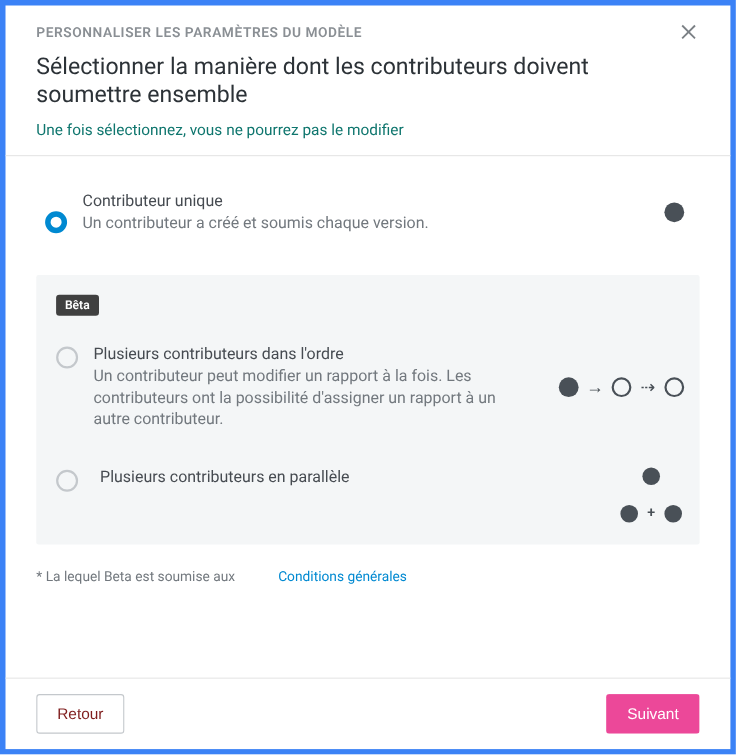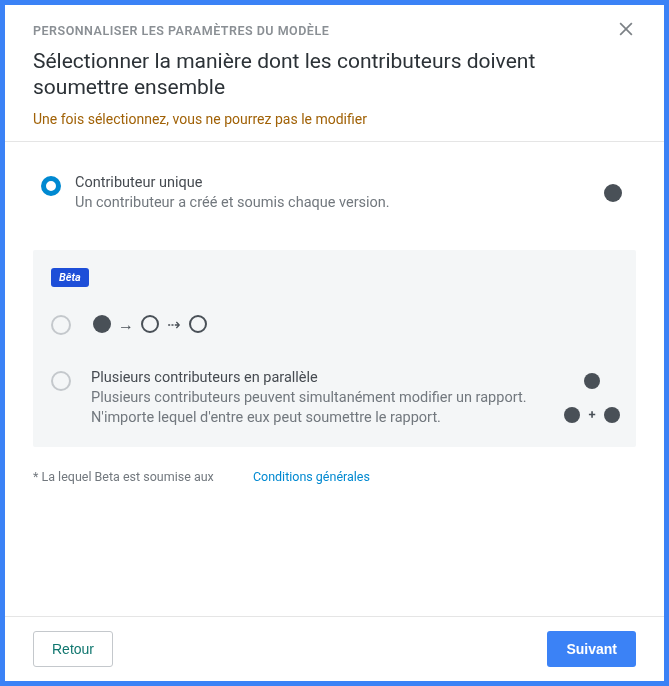--- a/index.html
+++ b/index.html
@@ -31,21 +31,21 @@
   }
   .title {
     font-size: 21px;
     font-weight: 400;
     color: #2c3237;
     line-height: 1.25;
     margin-bottom: 10px;
   }
   .subtitle {
     font-size: 14px;
-    color: #a16207;
+    color: #0f766e;
   }
   .close {
     position: absolute;
     top: 14px;
     right: 20px;
     width: 28px;
     height: 28px;
     cursor: pointer;
     color: #7b8085;
   }
@@ -53,41 +53,40 @@
   .scroll-area {
     flex: 1;
     overflow-y: scroll;
     padding: 22px 28px 10px 28px;
   }
   .scroll-area::-webkit-scrollbar { width: 14px; }
   .scroll-area::-webkit-scrollbar-thumb { background: #c9cdd1; border-radius: 0; }
   .scroll-area::-webkit-scrollbar-track { background: #f1f1f1; }
   .option {
     display: flex;
-    align-items: flex-start;
+    align-items: flex-end;
     gap: 14px;
     padding: 10px 8px;
     position: relative;
   }
   .beta-group {
     background: #f4f6f7;
     border-radius: 2px;
     padding: 16px 8px 10px 18px;
     margin-top: 28px;
   }
   .beta-badge {
     display: inline-block;
-    background: #1d4ed8;
+    background: #404040;
     color: #fff;
     font-size: 11px;
     font-weight: 600;
     padding: 3px 8px;
     border-radius: 3px;
     margin-bottom: 18px;
-    font-style: italic;
   }
   .radio {
     width: 20px;
     height: 20px;
     border: 2px solid #c4c8cc;
     border-radius: 50%;
     flex-shrink: 0;
     margin-top: 2px;
     position: relative;
     cursor: pointer;
@@ -152,26 +151,26 @@
   .btn {
     font-size: 14px;
     padding: 9px 18px;
     border-radius: 3px;
     cursor: pointer;
     border: 1px solid transparent;
   }
   .btn-secondary {
     background: #fff;
     border-color: #c4c8cc;
-    color: #0f766e;
+    color: #7f1d1d;
   }
   .btn-primary {
-    background: #3b82f6;
+    background: #ec4899;
     color: #fff;
-    font-weight: 700;
+    font-weight: 400;
   }
   .beta-inner-option {
     display: flex;
     align-items: flex-start;
     gap: 14px;
     padding: 8px 0 26px 0;
   }
 </style>
 </head>
 <body>
@@ -202,35 +201,38 @@
         <div class="dot-solid"></div>
       </div>
     </div>
 
     <div class="beta-group">
       <span class="beta-badge">Bêta</span>
 
       
       <div class="beta-inner-option">
         <div class="radio"></div>
+        <div class="opt-text">
+          <div class="opt-title">Plusieurs contributeurs dans l'ordre</div>
+          <div class="opt-desc">Un contributeur peut modifier un rapport à la fois. Les contributeurs ont la possibilité d'assigner un rapport à un autre contributeur.</div>
+        </div>
         <div class="opt-graphic seq-graphic">
           <div class="dot-solid"></div>
           <div class="arrow-solid">→</div>
           <div class="dot-hollow"></div>
           <div class="arrow-dashed">⇢</div>
           <div class="dot-hollow"></div>
         </div>
       </div>
 
       
       <div class="beta-inner-option" style="padding-bottom:10px;gap:20px;">
         <div class="radio"></div>
         <div class="opt-text">
           <div class="opt-title">Plusieurs contributeurs en parallèle</div>
-          <div class="opt-desc">Plusieurs contributeurs peuvent simultanément modifier un rapport. N'importe lequel d'entre eux peut soumettre le rapport.</div>
         </div>
         <div class="opt-graphic">
           <div class="tri-graphic">
             <div class="d1"></div>
             <div class="d2"></div>
             <div class="d3"></div>
             <div class="plus">+</div>
           </div>
         </div>
       </div>

